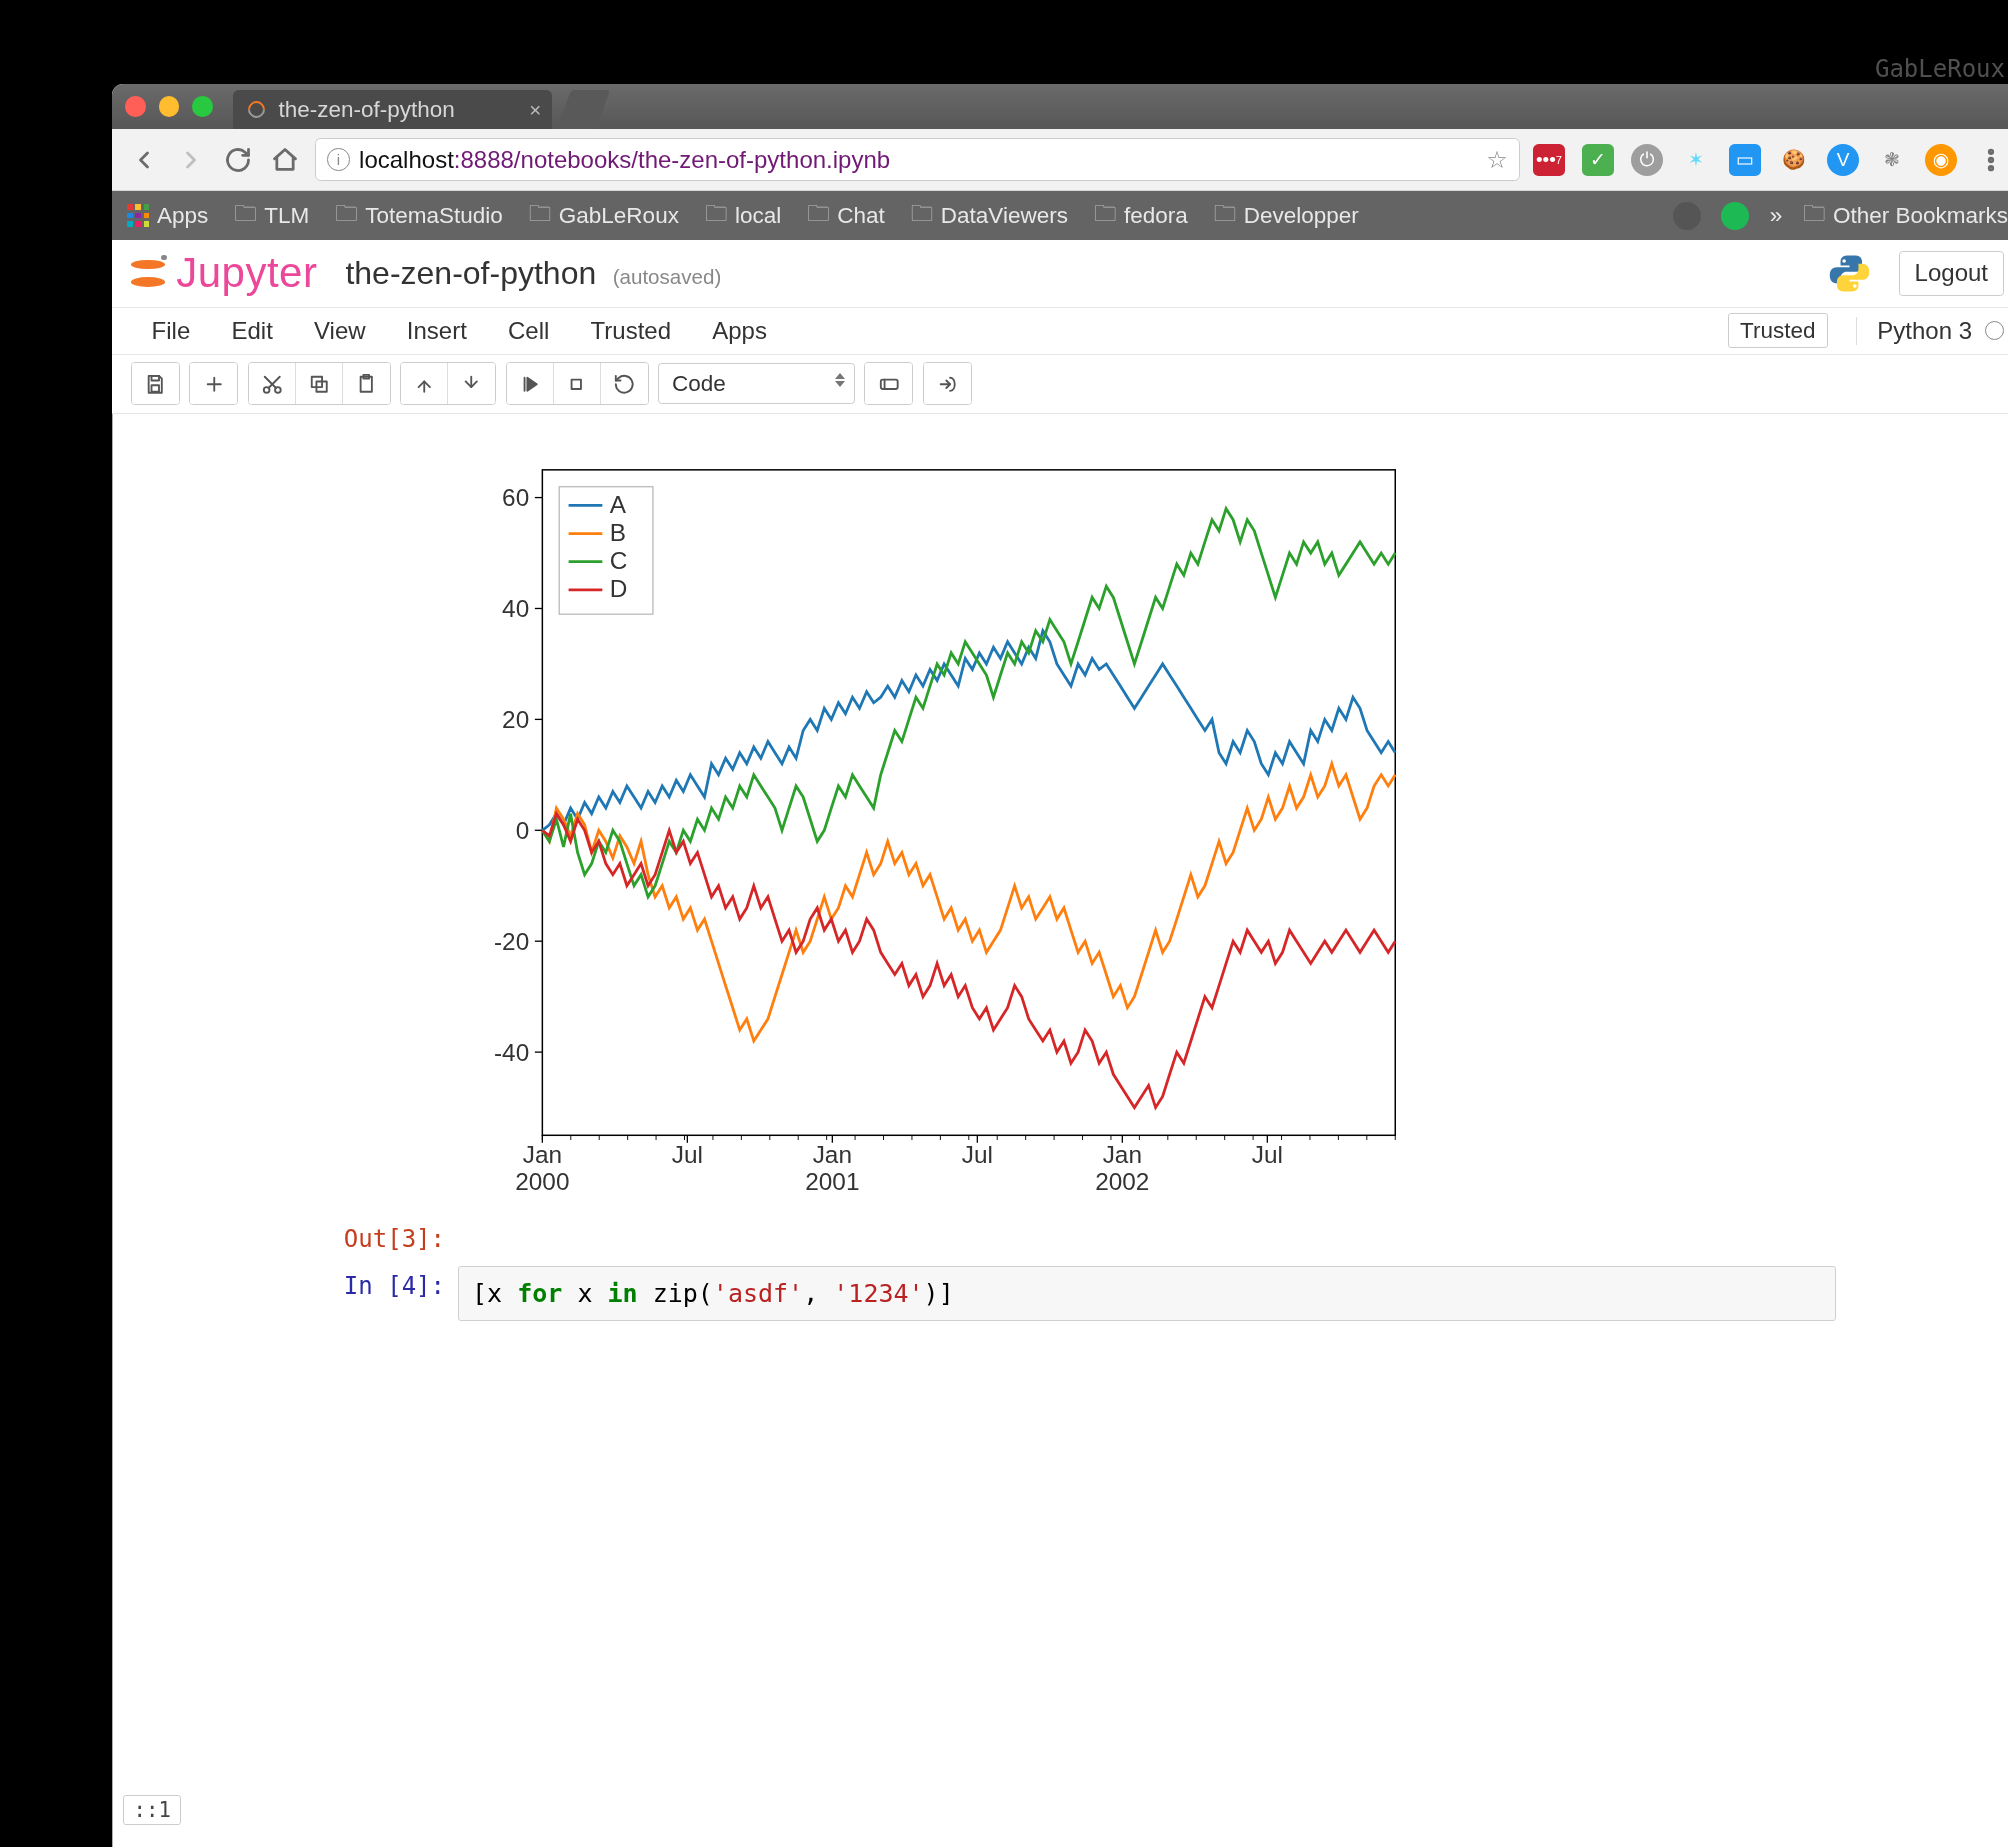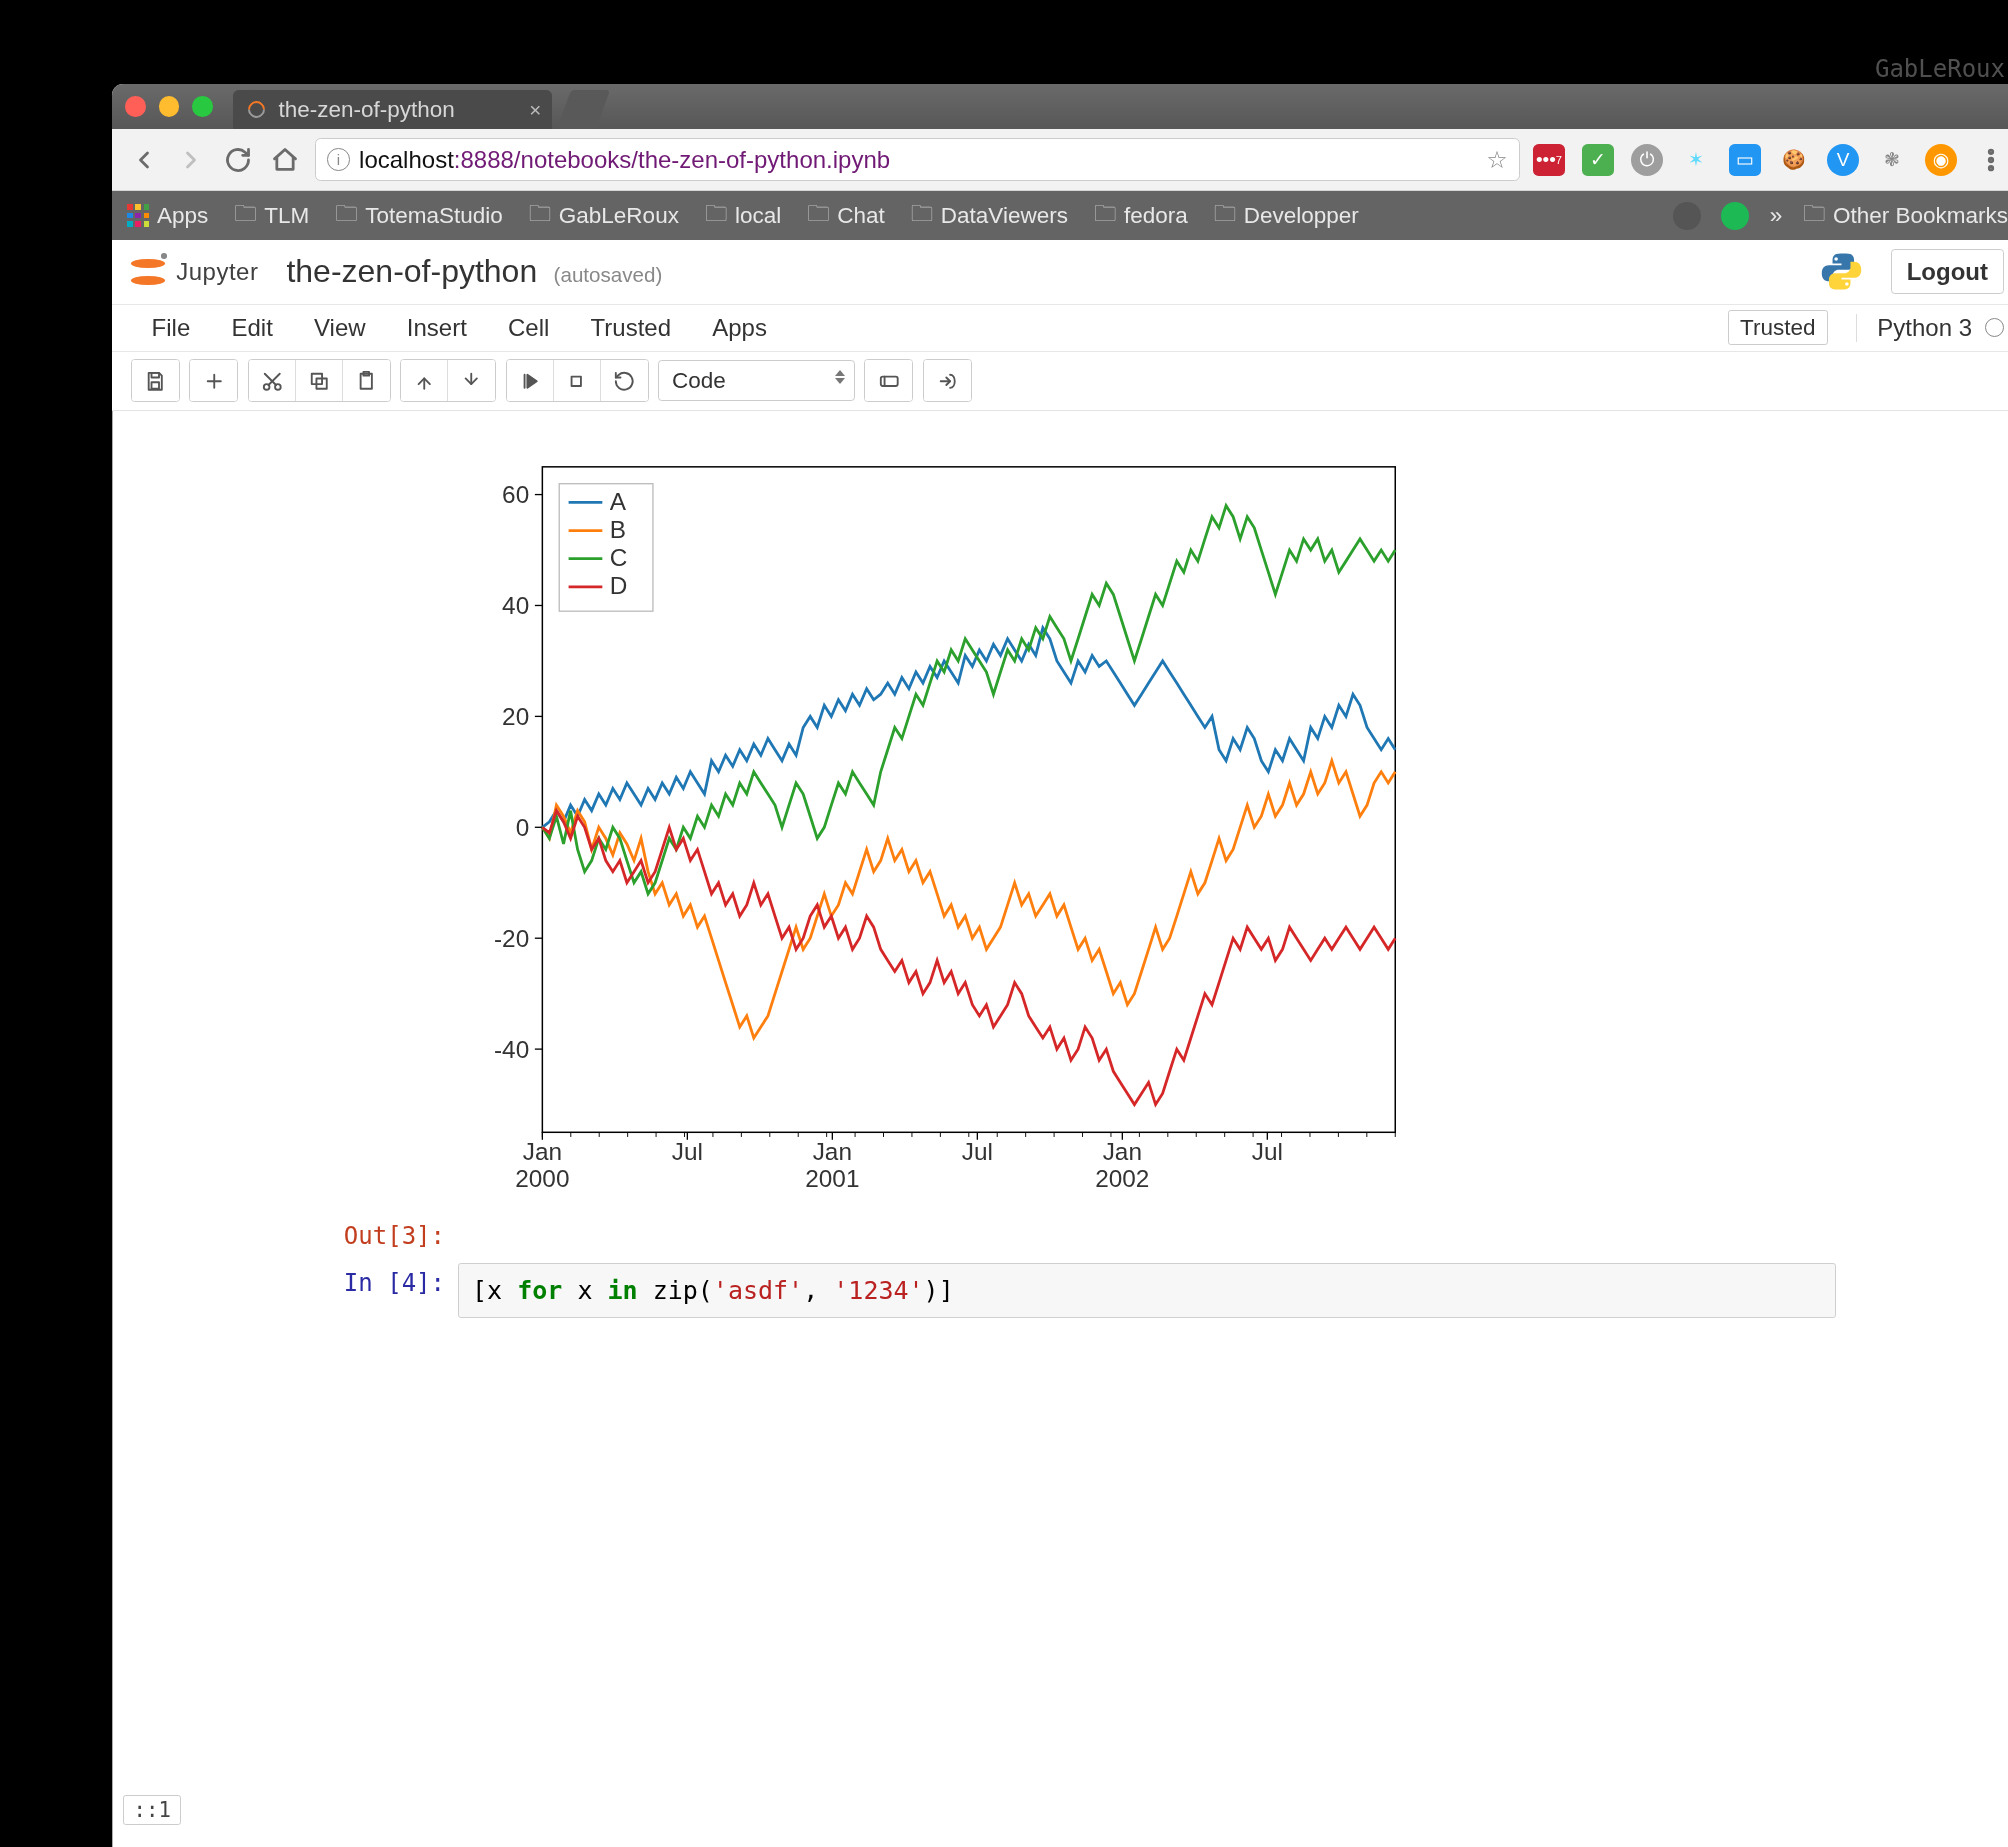--- a/index.html
+++ b/index.html
@@ -32,29 +32,29 @@
 .bookmarks-bar { height: 49px; background: #646464; display: flex; align-items: center; padding: 0 15px; gap: 26px; color: #e8e8e8; font-size: 22.5px; }
 .bk { display: flex; align-items: center; gap: 7.5px; }
 .bk .folder { color: #bdbdbd; }
 .bk-right { margin-left: auto; display: flex; align-items: center; gap: 20.6px; }
 .apps-grid { display: grid; grid-template-columns: repeat(3, 5.6px); grid-template-rows: repeat(3, 5.6px); gap: 2.8px; }
 .apps-grid span:nth-child(1){background:#e53935}.apps-grid span:nth-child(2){background:#fbc02d}.apps-grid span:nth-child(3){background:#43a047}.apps-grid span:nth-child(4){background:#1e88e5}.apps-grid span:nth-child(5){background:#8e24aa}.apps-grid span:nth-child(6){background:#fb8c00}.apps-grid span:nth-child(7){background:#00acc1}.apps-grid span:nth-child(8){background:#e91e63}.apps-grid span:nth-child(9){background:#cddc39}
 
 .notebook { background: #fff; height: calc(100% - 156px); overflow: hidden; position: relative; }
 .nb-header { background: #fff; border-bottom: 0.9px solid #e7e7e7; }
 .nb-top { display: flex; align-items: center; padding: 9.4px 19px; }
-.jup-logo { display: flex; align-items: center; gap: 11.2px; font-size: 24px; color: #404040; letter-spacing: 0.5px; }
+.jup-logo { display: flex; align-items: center; gap: 11.2px; font-size: 42px; color: #ec4899; letter-spacing: 0.5px; }
 .jup-mark { width: 34px; height: 34px; position: relative; }
 .jup-mark::before, .jup-mark::after { content:""; position:absolute; left:0; width:100%; height:9.4px; background:#f37726; border-radius: 50%; }
 .jup-mark::before { top: 3.7px; }
 .jup-mark::after { bottom: 3.7px; }
 .jup-dot-grey { position:absolute; width:5.6px; height:5.6px; background:#888; border-radius:50%; top:-1.9px; right:-1.9px; }
 .nb-title { font-size: 32px; color: #333; margin-left: 28px; }
 .nb-title .autosave { font-size: 20.6px; color: #888; margin-left: 7.5px; }
-.nb-right { margin-left: auto; display: flex; align-items: center; gap: 28px; font-weight: bold; }
+.nb-right { margin-left: auto; display: flex; align-items: center; gap: 28px; }
 .py-logo { width: 43px; height: 43px; }
 .logout-btn { border:0.9px solid #ccc; padding: 7.5px 15px; border-radius:3.7px; font-size: 24px; color:#333; background:#fff; }
 .menu-bar { display: flex; align-items: center; padding: 0 19px; height: 47px; border-top:0.9px solid #e7e7e7; font-size: 24px; color:#333; }
 .menu-bar .m { padding: 0 20.6px; }
 .menu-right { margin-left:auto; display:flex; align-items:center; gap: 28px; }
 .trusted { border:0.9px solid #ccc; padding:3.7px 11.2px; border-radius:2.8px; font-size:22.5px; }
 .kernel { display:flex; align-items:center; gap:13px; border-left:0.9px solid #ddd; padding-left: 20.6px; }
 .kernel-circle { width:19px; height:19px; border:1.9px solid #888; border-radius:50%; }
 .nb-toolbar { display:flex; align-items:center; padding: 7.5px 19px; gap: 0; border-top:0.9px solid #e7e7e7; }
 .tb-group { display:flex; border:0.9px solid #ccc; border-radius:3.7px; overflow:hidden; margin-right: 9.4px; }

